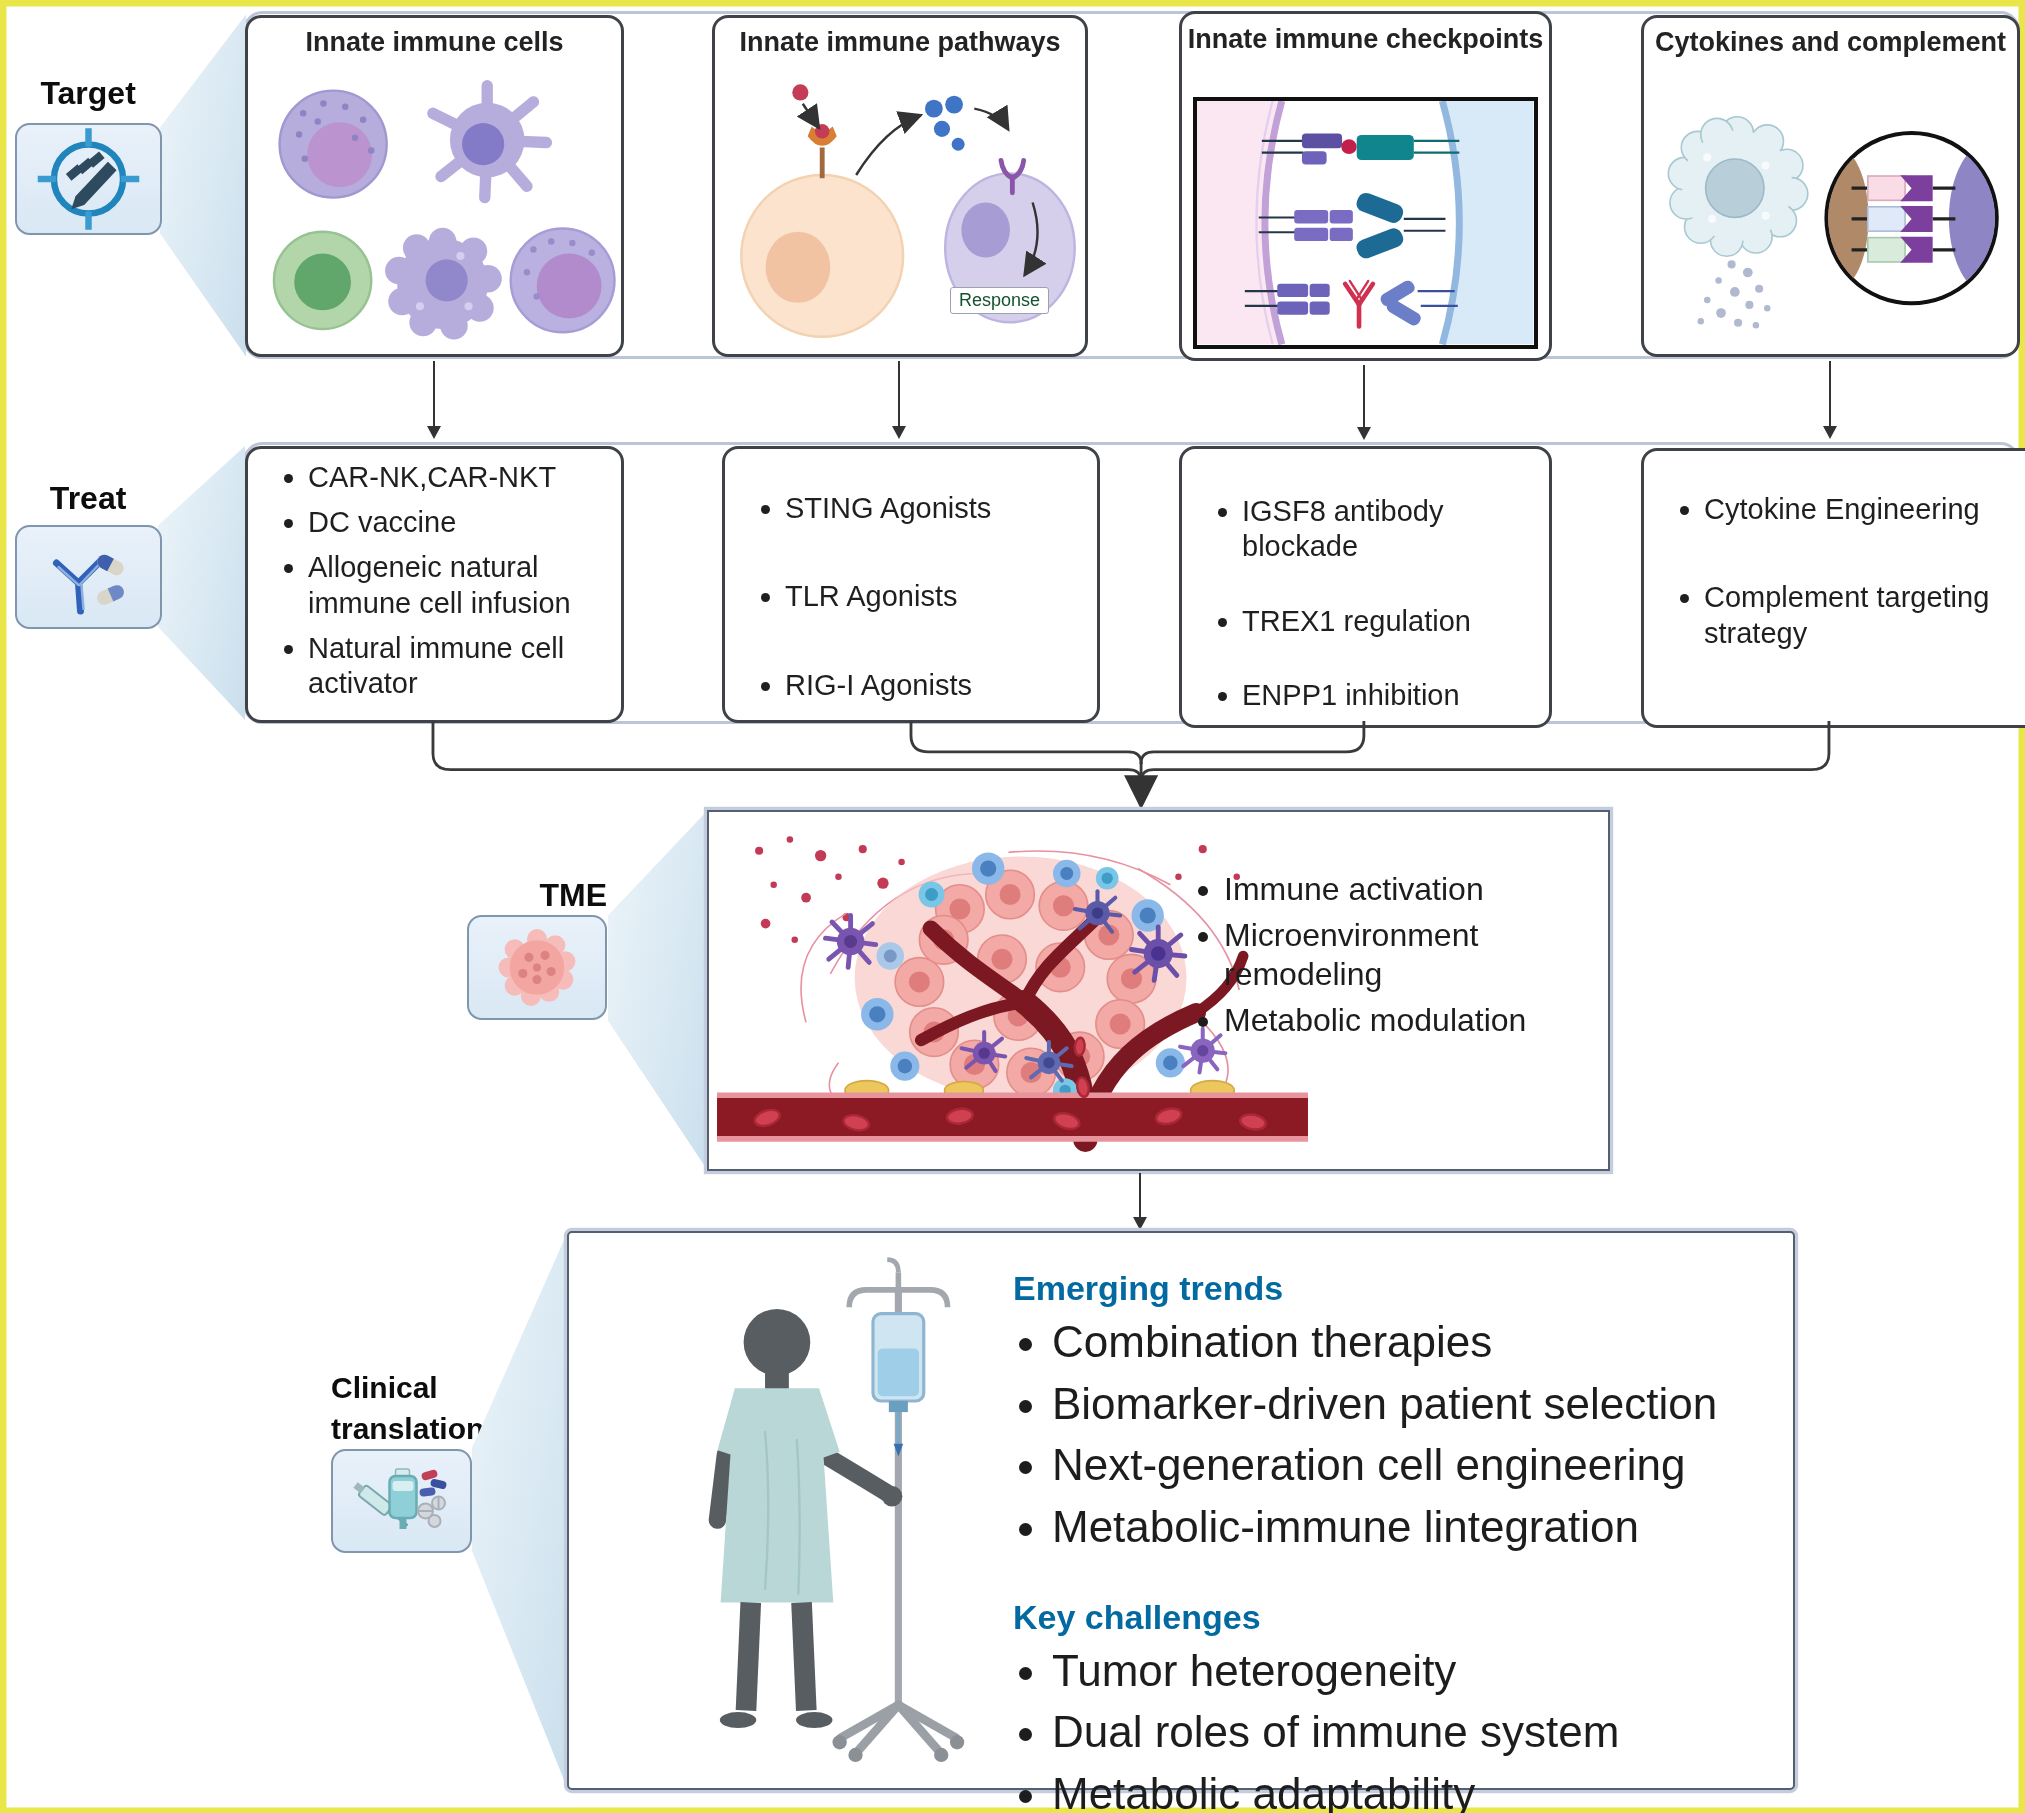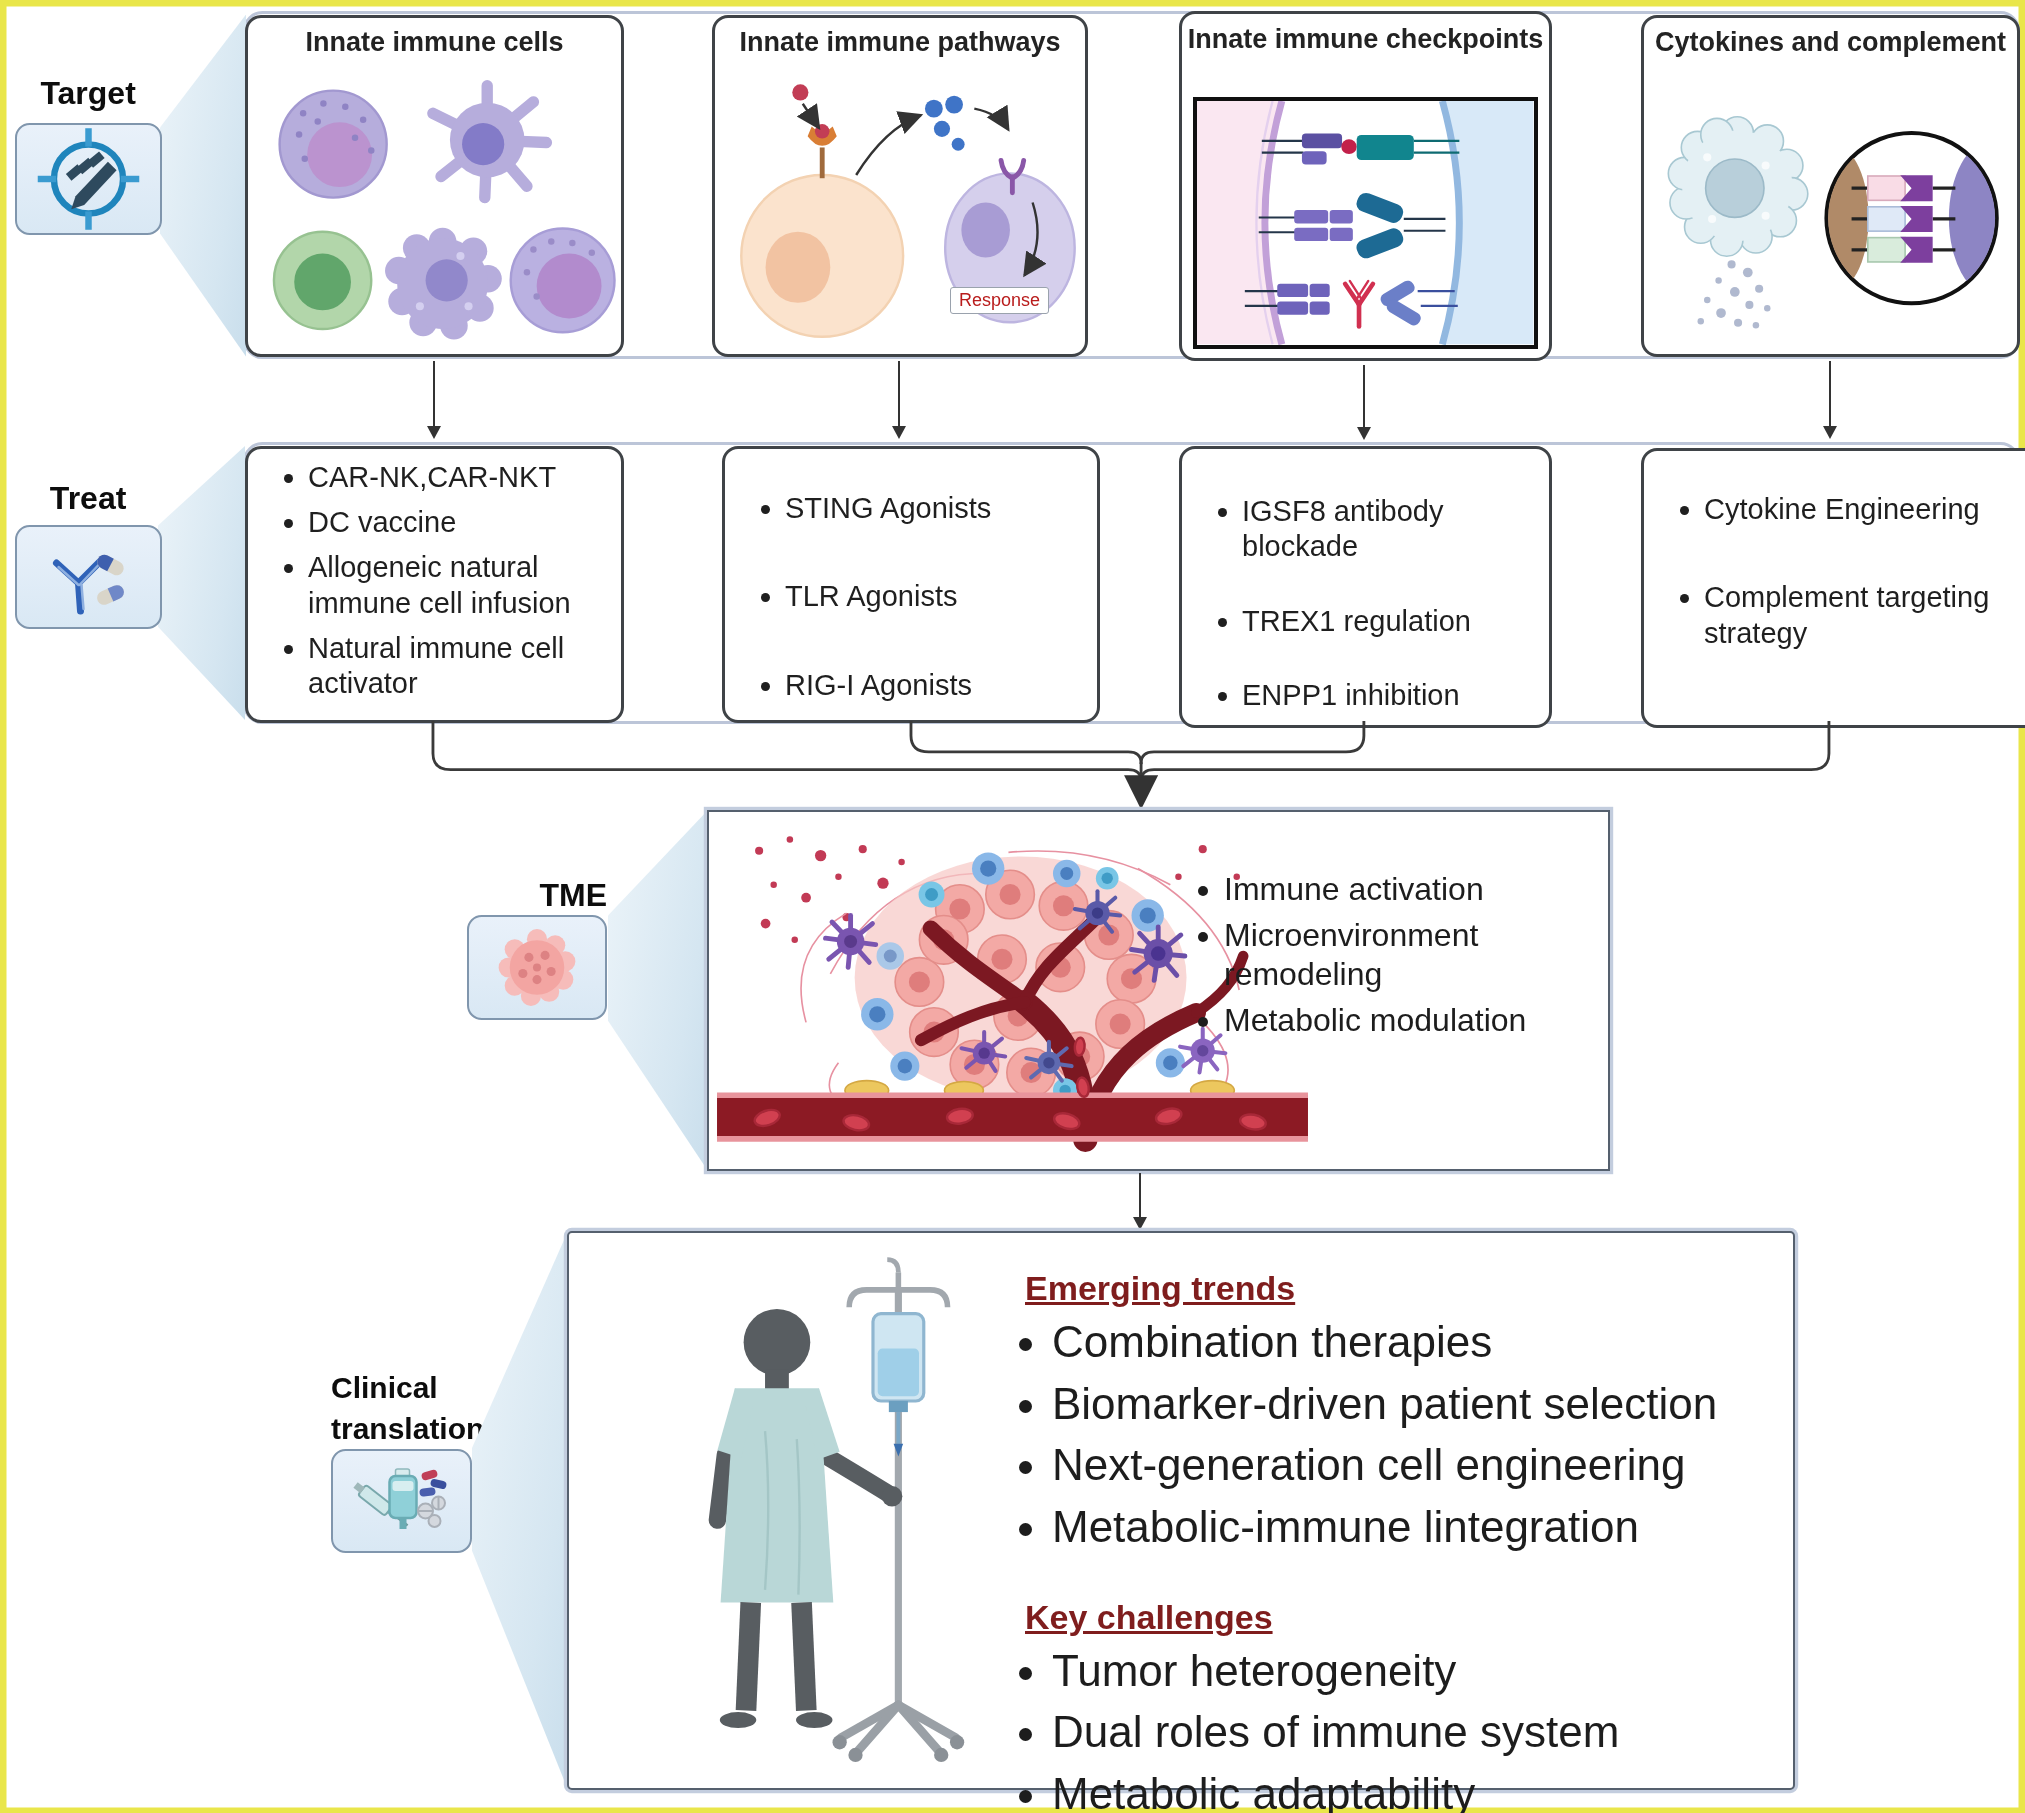--- a/index.html
+++ b/index.html
@@ -23,24 +23,24 @@
   
   .varrow{position:absolute;width:2.4px;background:#333;}
   .varrow::after{content:"";position:absolute;left:-6.5px;bottom:-12px;border:7.3px solid transparent;border-top:13px solid #333;border-bottom:0;}
   .connector{position:absolute;}
   ul.bullets{list-style:disc;margin:0;padding-left:39px;}
   .treat-content{position:absolute;left:21px;right:11.3px;}
   .treat-content ul{font-size:29px;line-height:1.22;color:#1f1f1f;}
   .tme-list{position:absolute;font-size:32px;line-height:1.2;}
   .tme-list li{margin-bottom:8px;}
   .clin-text{position:absolute;}
-  .clin-heading{font-weight:bold;font-size:34px;color:#7f1d1d;margin:0 0 8px 12px;text-decoration:underline;}
+  .clin-heading{font-weight:bold;font-size:34px;color:#0369a1;margin:0 0 8px 0;}
   .clin-text ul{font-size:44px;line-height:1.18;}
   .clin-text ul li{margin-bottom:9.7px;}
-  .response-tag{position:absolute;background:#fff;border:1.6px solid #9aa2ad;border-radius:3px;font-size:18px;padding:2.4px 8px;color:#b91c1c;}
+  .response-tag{position:absolute;background:#fff;border:1.6px solid #9aa2ad;border-radius:3px;font-size:18px;padding:2.4px 8px;color:#14532d;}
   .cp-frame{position:absolute;left:11.3px;right:11.3px;top:83px;bottom:9.7px;border:4px solid #101010;background:#fff;box-sizing:border-box;}
   .cp-frame svg{position:absolute;inset:0;width:100%;height:100%;}
   svg{display:block;}
 </style>
 </head>
 <body>
 
 <div class="canvas">
 
   <div class="band" style="left:243px;top:11.3px;width:1777px;height:348px;"></div>

